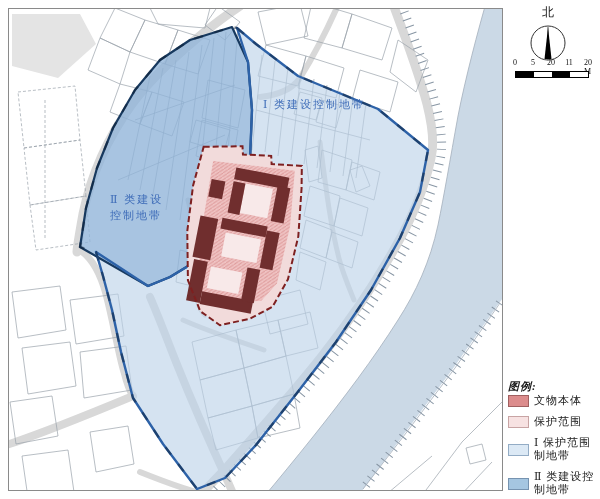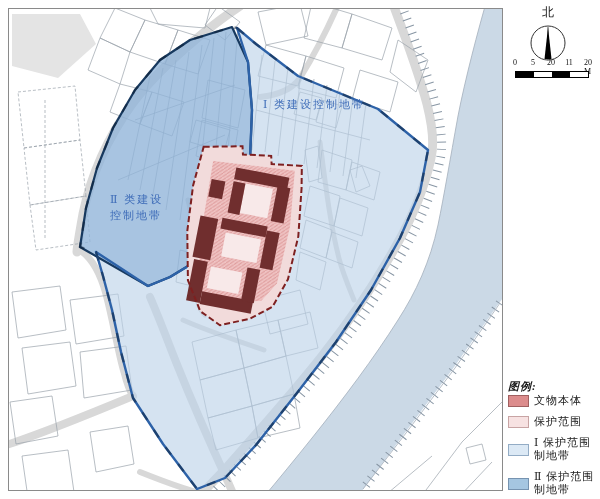--- a/index.html
+++ b/index.html
@@ -171,17 +171,17 @@
       <svg width="21" height="12">
         <rect x="0.5" y="0.5" width="20" height="11" fill="#DCE9F5" stroke="#93ACC5"></rect>
       </svg>
       <span><span>Ⅰ 保护范围</span><br><span>制地带</span></span>
     </div>
 
     <div class="lrow">
       <svg width="21" height="12">
         <rect x="0.5" y="0.5" width="20" height="11" fill="#A5C6E1" stroke="#7693B0"></rect>
       </svg>
-      <span><span>Ⅱ 保护范围</span><br><span>制地带</span></span>
+      <span><span>Ⅱ 类建设控</span><br><span>制地带</span></span>
     </div>
   </div>
 
 </div>
 
 </body></html>

